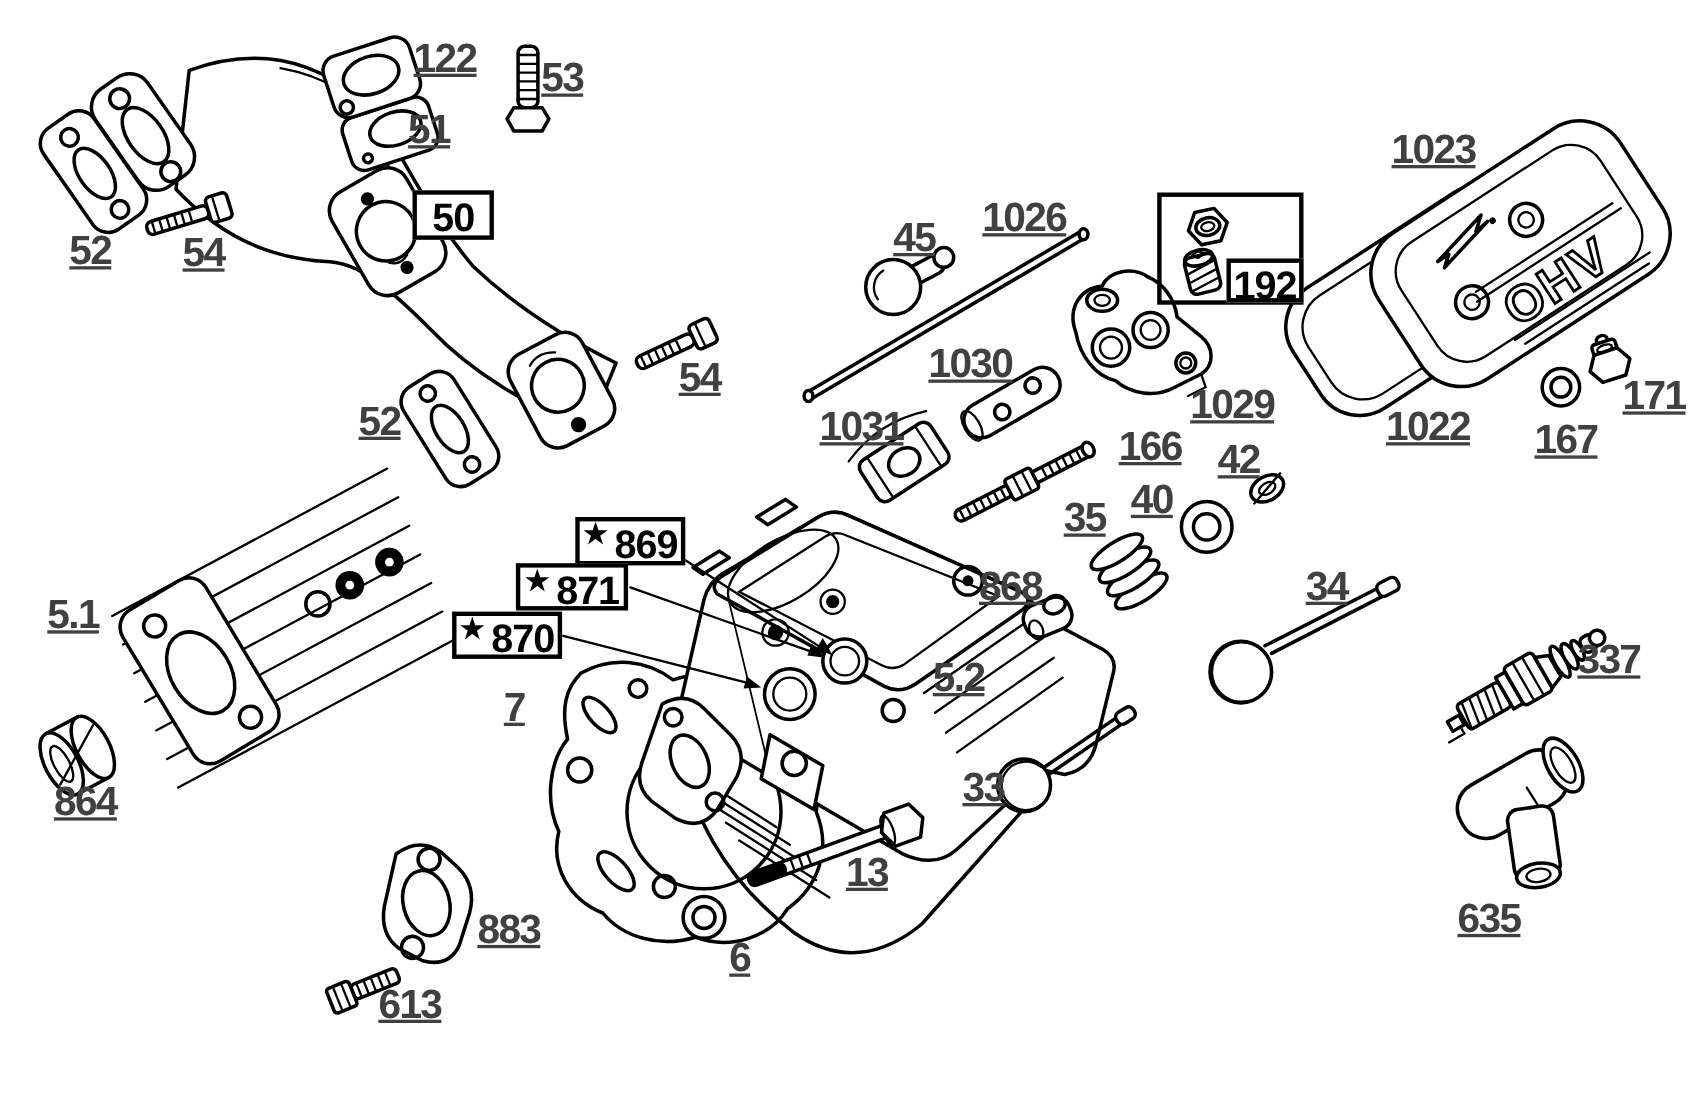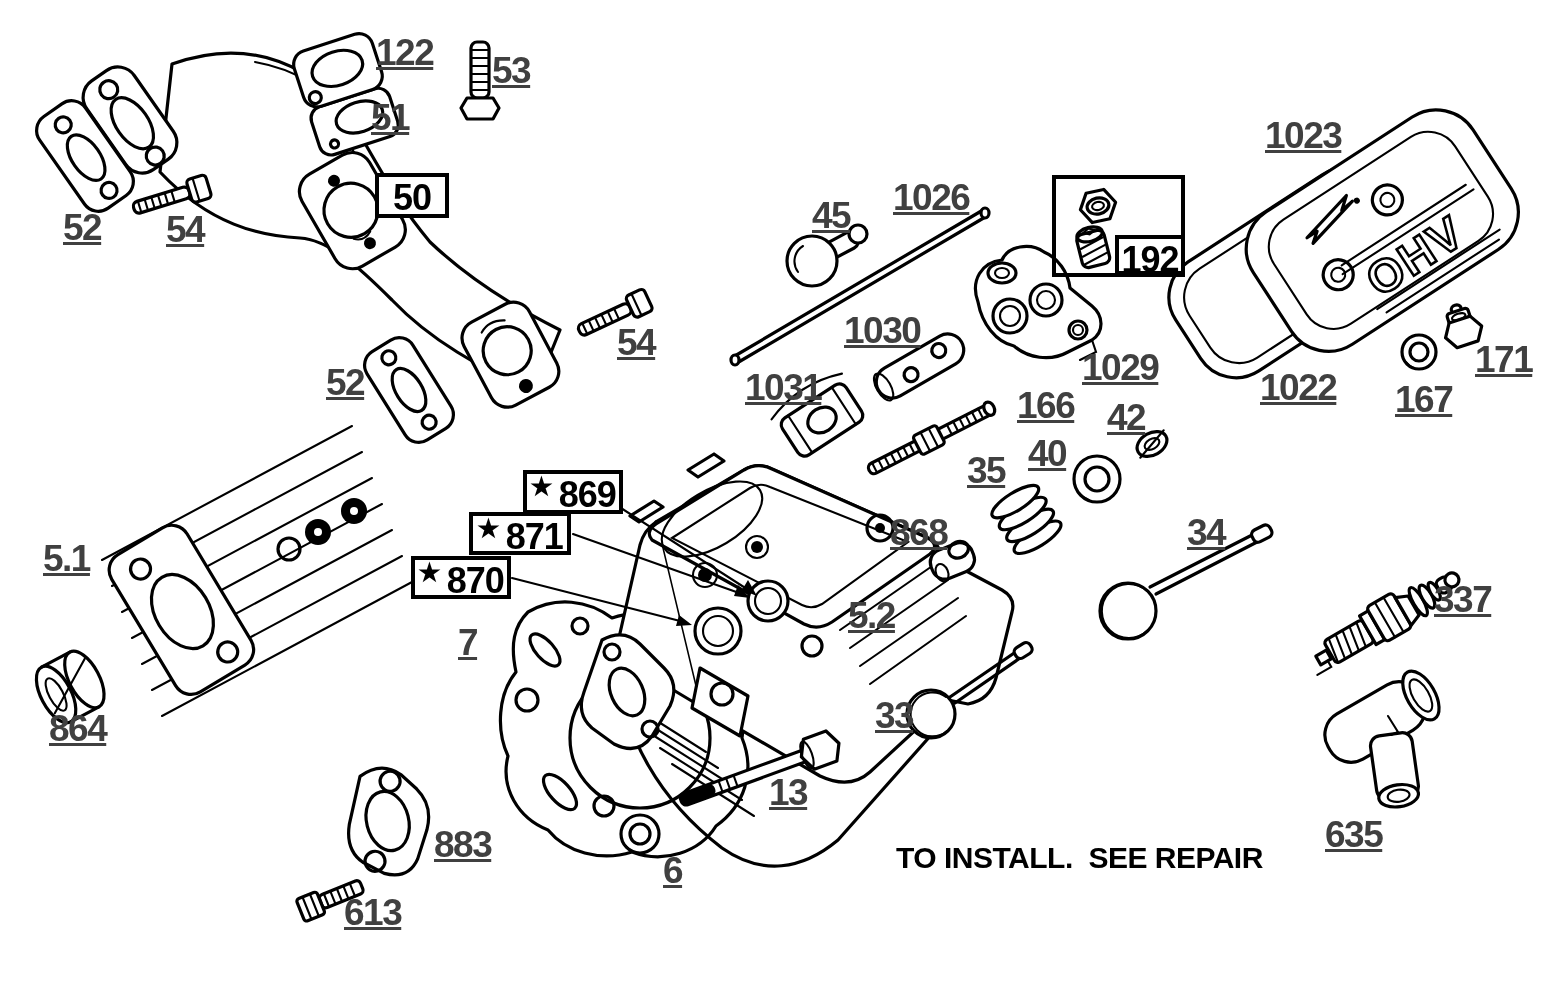--- a/index.html
+++ b/index.html
@@ -431,16 +431,15 @@
   <div class="boxlbl" style="left:469px;top:512px;width:102px;height:43px">
     <span class="star">★</span>
     <span>871</span>
   </div>
   <div class="boxlbl" style="left:411px;top:556px;width:100px;height:43px">
     <span class="star">★</span>
     <span>870</span>
   </div>
 
   <div class="note">
-    <div class="row ind">TO INSTALL.  SEE REPAIR</div>
   </div>
 
 </div>
 
 </body></html>

